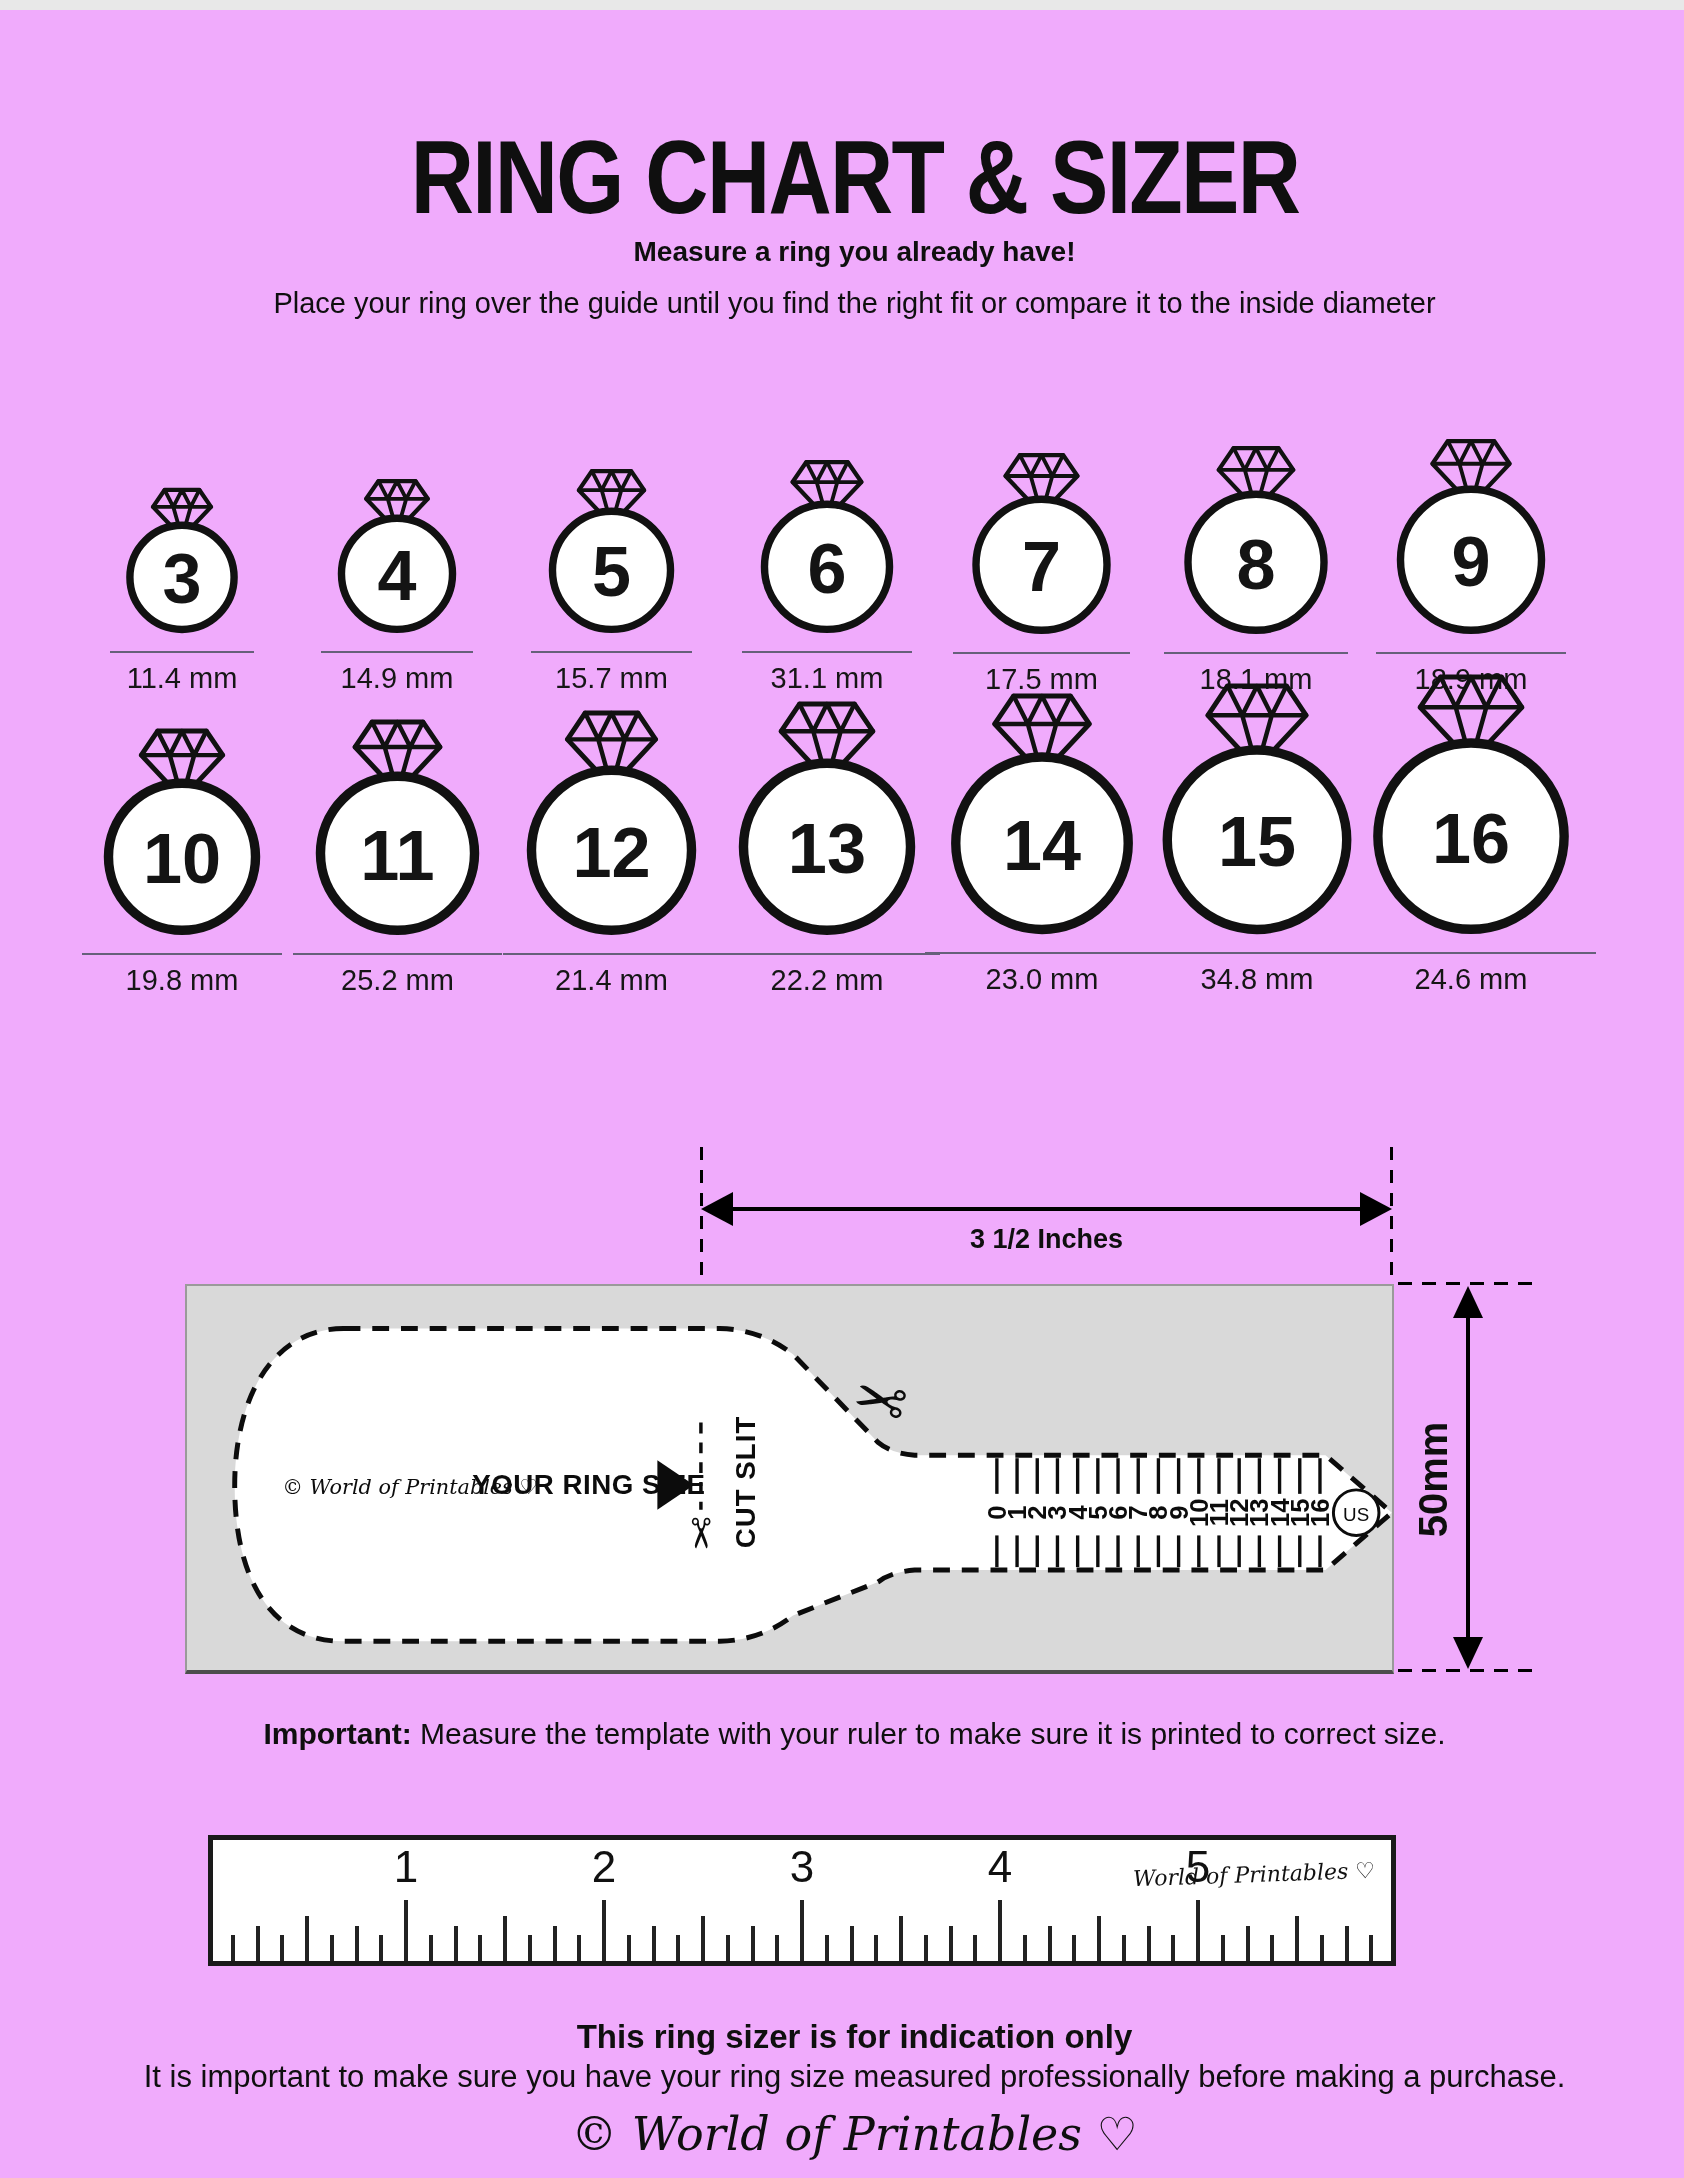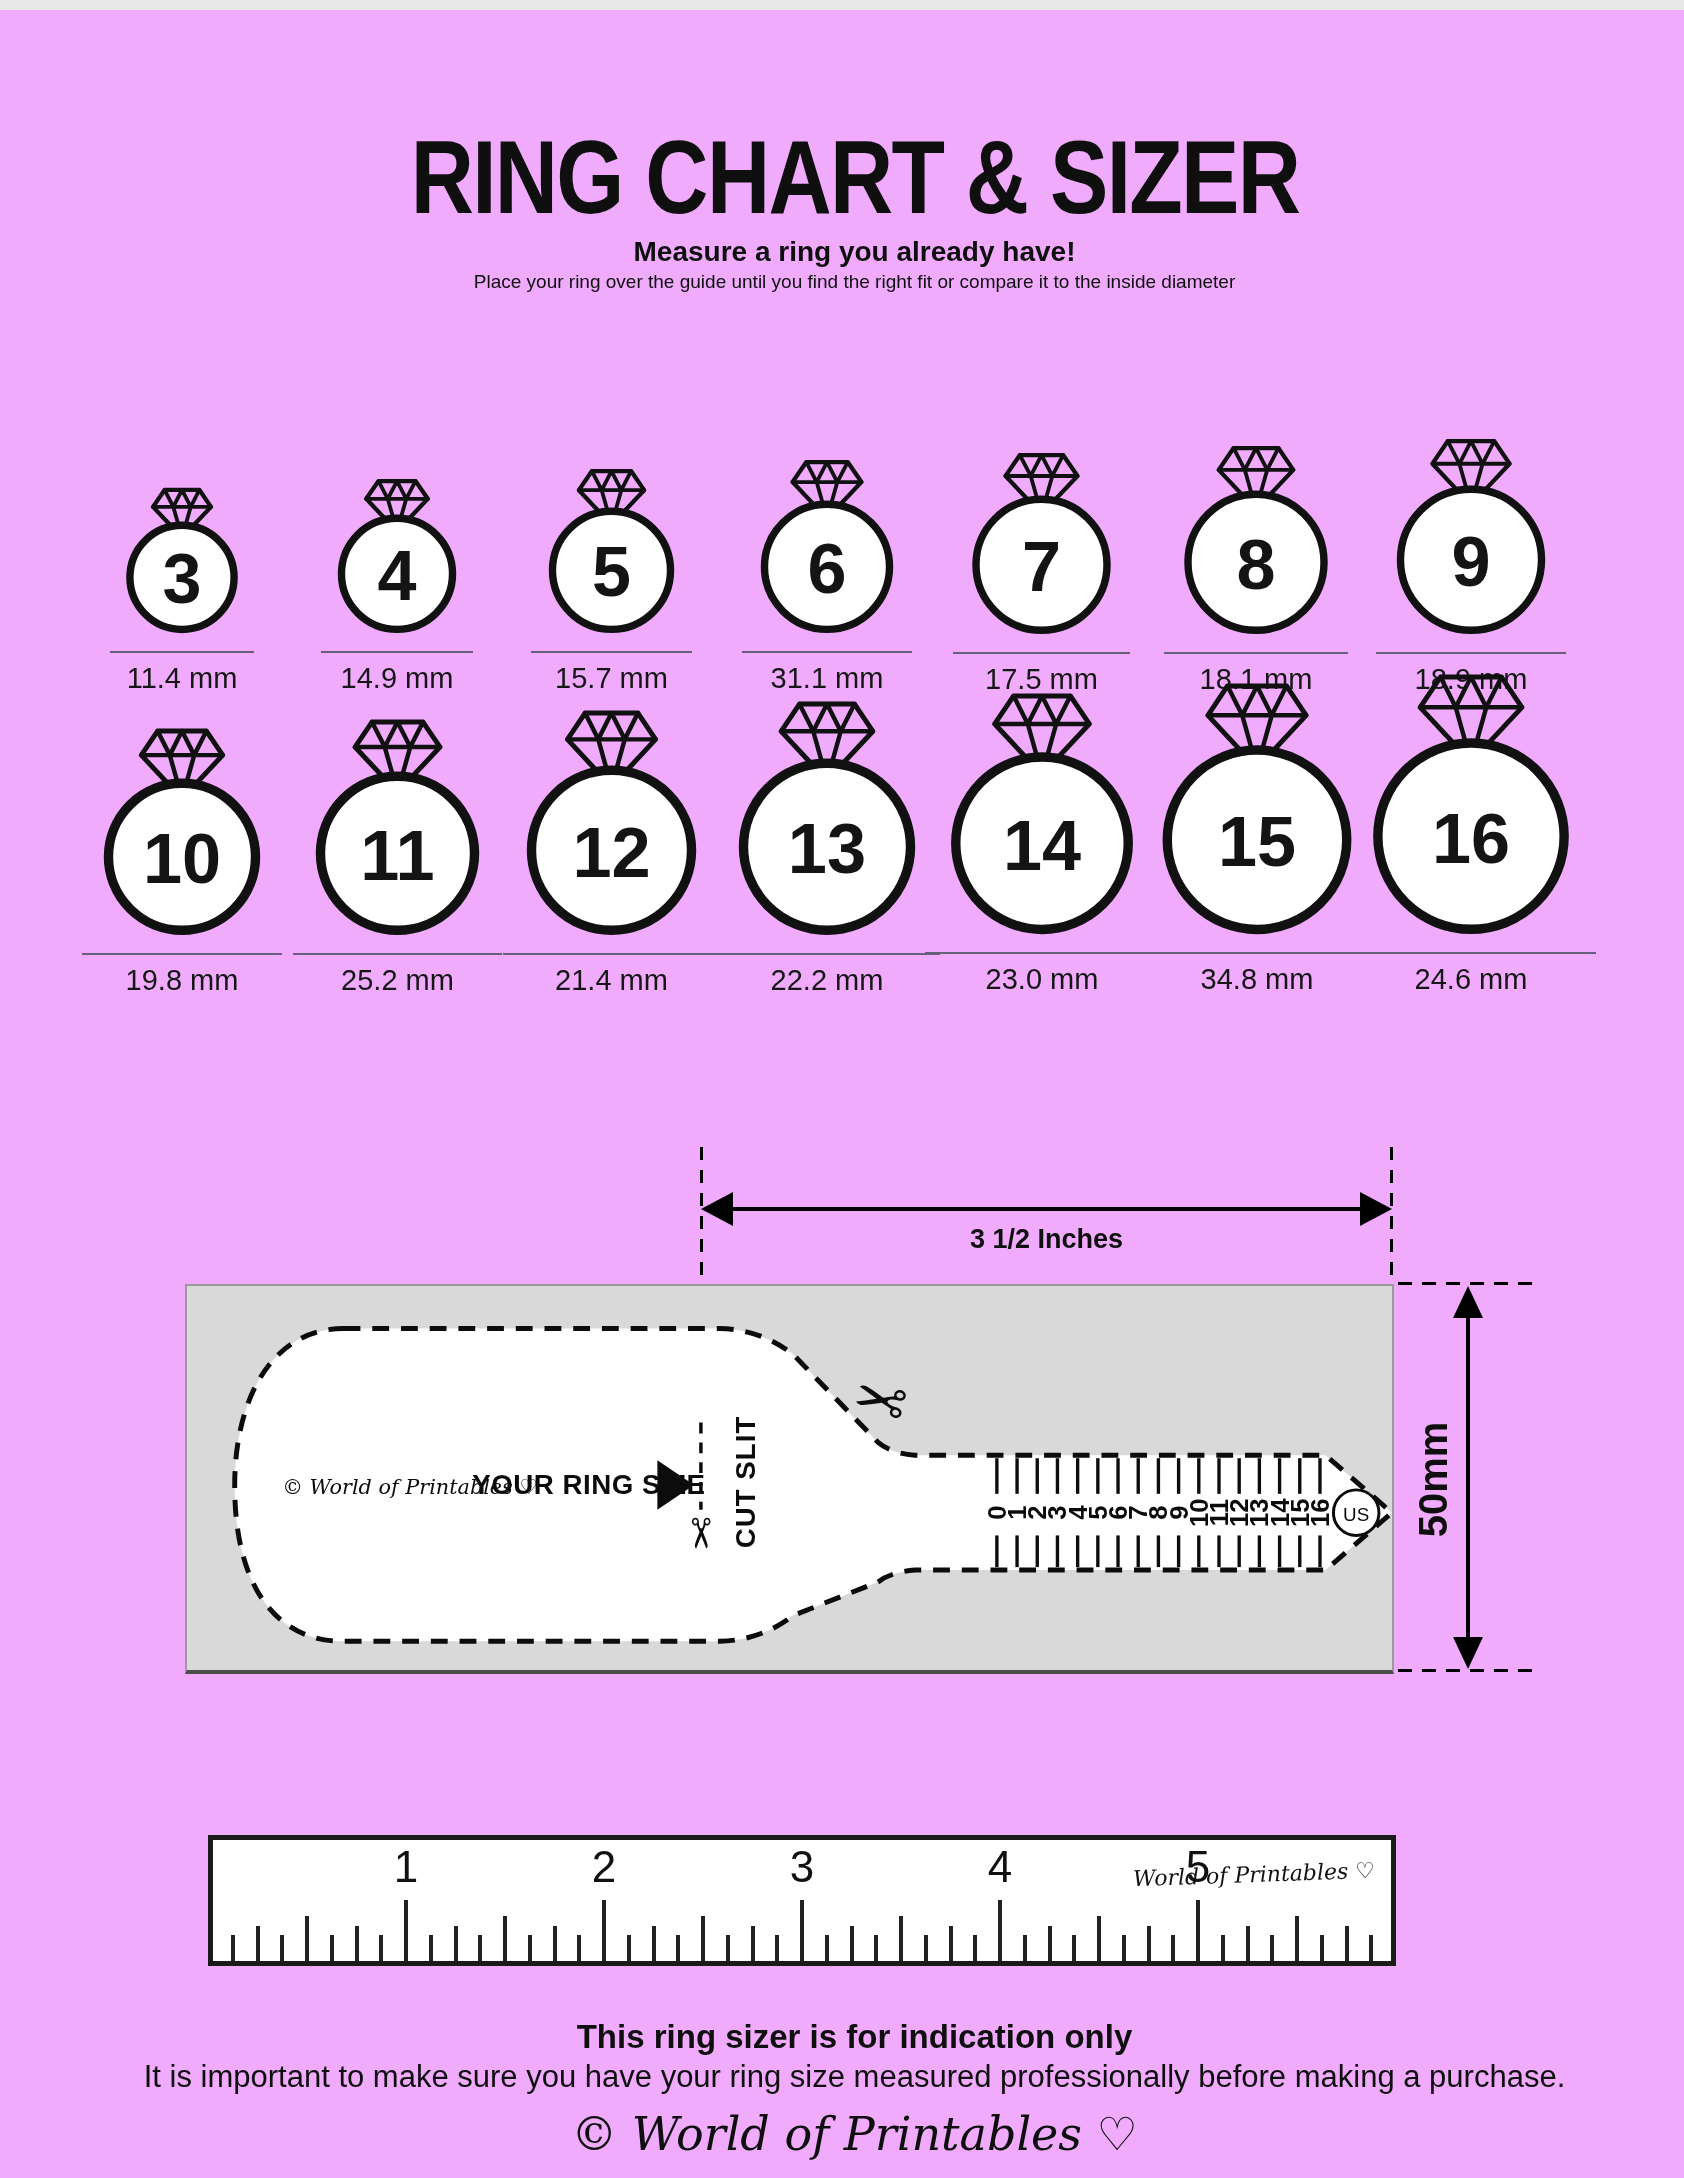--- a/index.html
+++ b/index.html
@@ -3,21 +3,21 @@
 <meta charset="utf-8">
 <style>
   html,body{margin:0;padding:0;background:#e8e8e8;}
   .page{position:relative;width:1684px;height:2178px;background:#f0abfc;overflow:hidden;
         font-family:"Liberation Sans",sans-serif;color:#0f0f0f;margin:10px auto;padding-left:25px;}
   .abs{position:absolute;}
   .centered{left:50%;transform:translateX(-50%);white-space:nowrap;}
   .page-title{top:40px;font-size:103px;font-weight:bold;letter-spacing:-2px;}
   .page-title .stretch{display:inline-block;transform:scaleX(0.85);transform-origin:center;}
   .tagline-bold{top:226px;font-size:28px;font-weight:bold;}
-  .tagline{top:261px;font-size:19px;}
+  .tagline{top:277px;font-size:29px;}
   .ring-item{position:absolute;display:flex;flex-direction:column;align-items:center;}
   .ring-underline{height:2px;width:100%;background:#66607a;margin-top:6px;}
   .ring-mm{margin-top:9px;font-size:29px;color:#161616;}
   .guide-dash-v{width:3px;background-image:repeating-linear-gradient(to bottom,#000 0 13px,transparent 13px 23px);}
   .guide-dash-h{height:3px;background-image:repeating-linear-gradient(to right,#000 0 14px,transparent 14px 24px);}
   .arrow-line-h{height:4px;background:#000;}
   .arrow-line-v{width:4px;background:#000;}
   .tri{width:0;height:0;}
   .tri-left{border-top:17px solid transparent;border-bottom:17px solid transparent;border-right:32px solid #000;}
   .tri-right{border-top:17px solid transparent;border-bottom:17px solid transparent;border-left:32px solid #000;}
@@ -263,20 +263,21 @@
       <text x="1183" y="233" text-anchor="middle" dominant-baseline="central" font-size="19" font-family="&quot;Liberation Sans&quot;,sans-serif" fill="#0c0c0c">US</text>
     </svg>
 
   <div class="abs guide-dash-h" style="left:1398px;top:1272px;width:137px;"></div>
   <div class="abs guide-dash-h" style="left:1398px;top:1659px;width:137px;"></div>
   <div class="abs arrow-line-v" style="left:1466px;top:1299px;height:337px;"></div>
   <div class="abs tri tri-up" style="left:1453px;top:1276px;"></div>
   <div class="abs tri tri-down" style="left:1453px;top:1627px;"></div>
   <div class="abs measure-label-v" style="left:1354px;top:1447px;">50mm</div>
 
+  <div class="abs centered important-line"><b>Important:</b><span> Measure the template with your ruler to make sure it is printed to correct size.</span></div>
 
   <div class="abs ruler" id="ruler">
     <span class="ruler-brand script">World of Printables ♡</span>
   <div class="ruler-tick" style="left: 18px; height: 26px;"></div>
       <div class="ruler-tick" style="left: 43px; height: 35px;"></div>
       <div class="ruler-tick" style="left: 67px; height: 26px;"></div>
       <div class="ruler-tick" style="left: 92px; height: 45px;"></div>
       <div class="ruler-tick" style="left: 117px; height: 26px;"></div>
       <div class="ruler-tick" style="left: 142px; height: 35px;"></div>
       <div class="ruler-tick" style="left: 166px; height: 26px;"></div>

